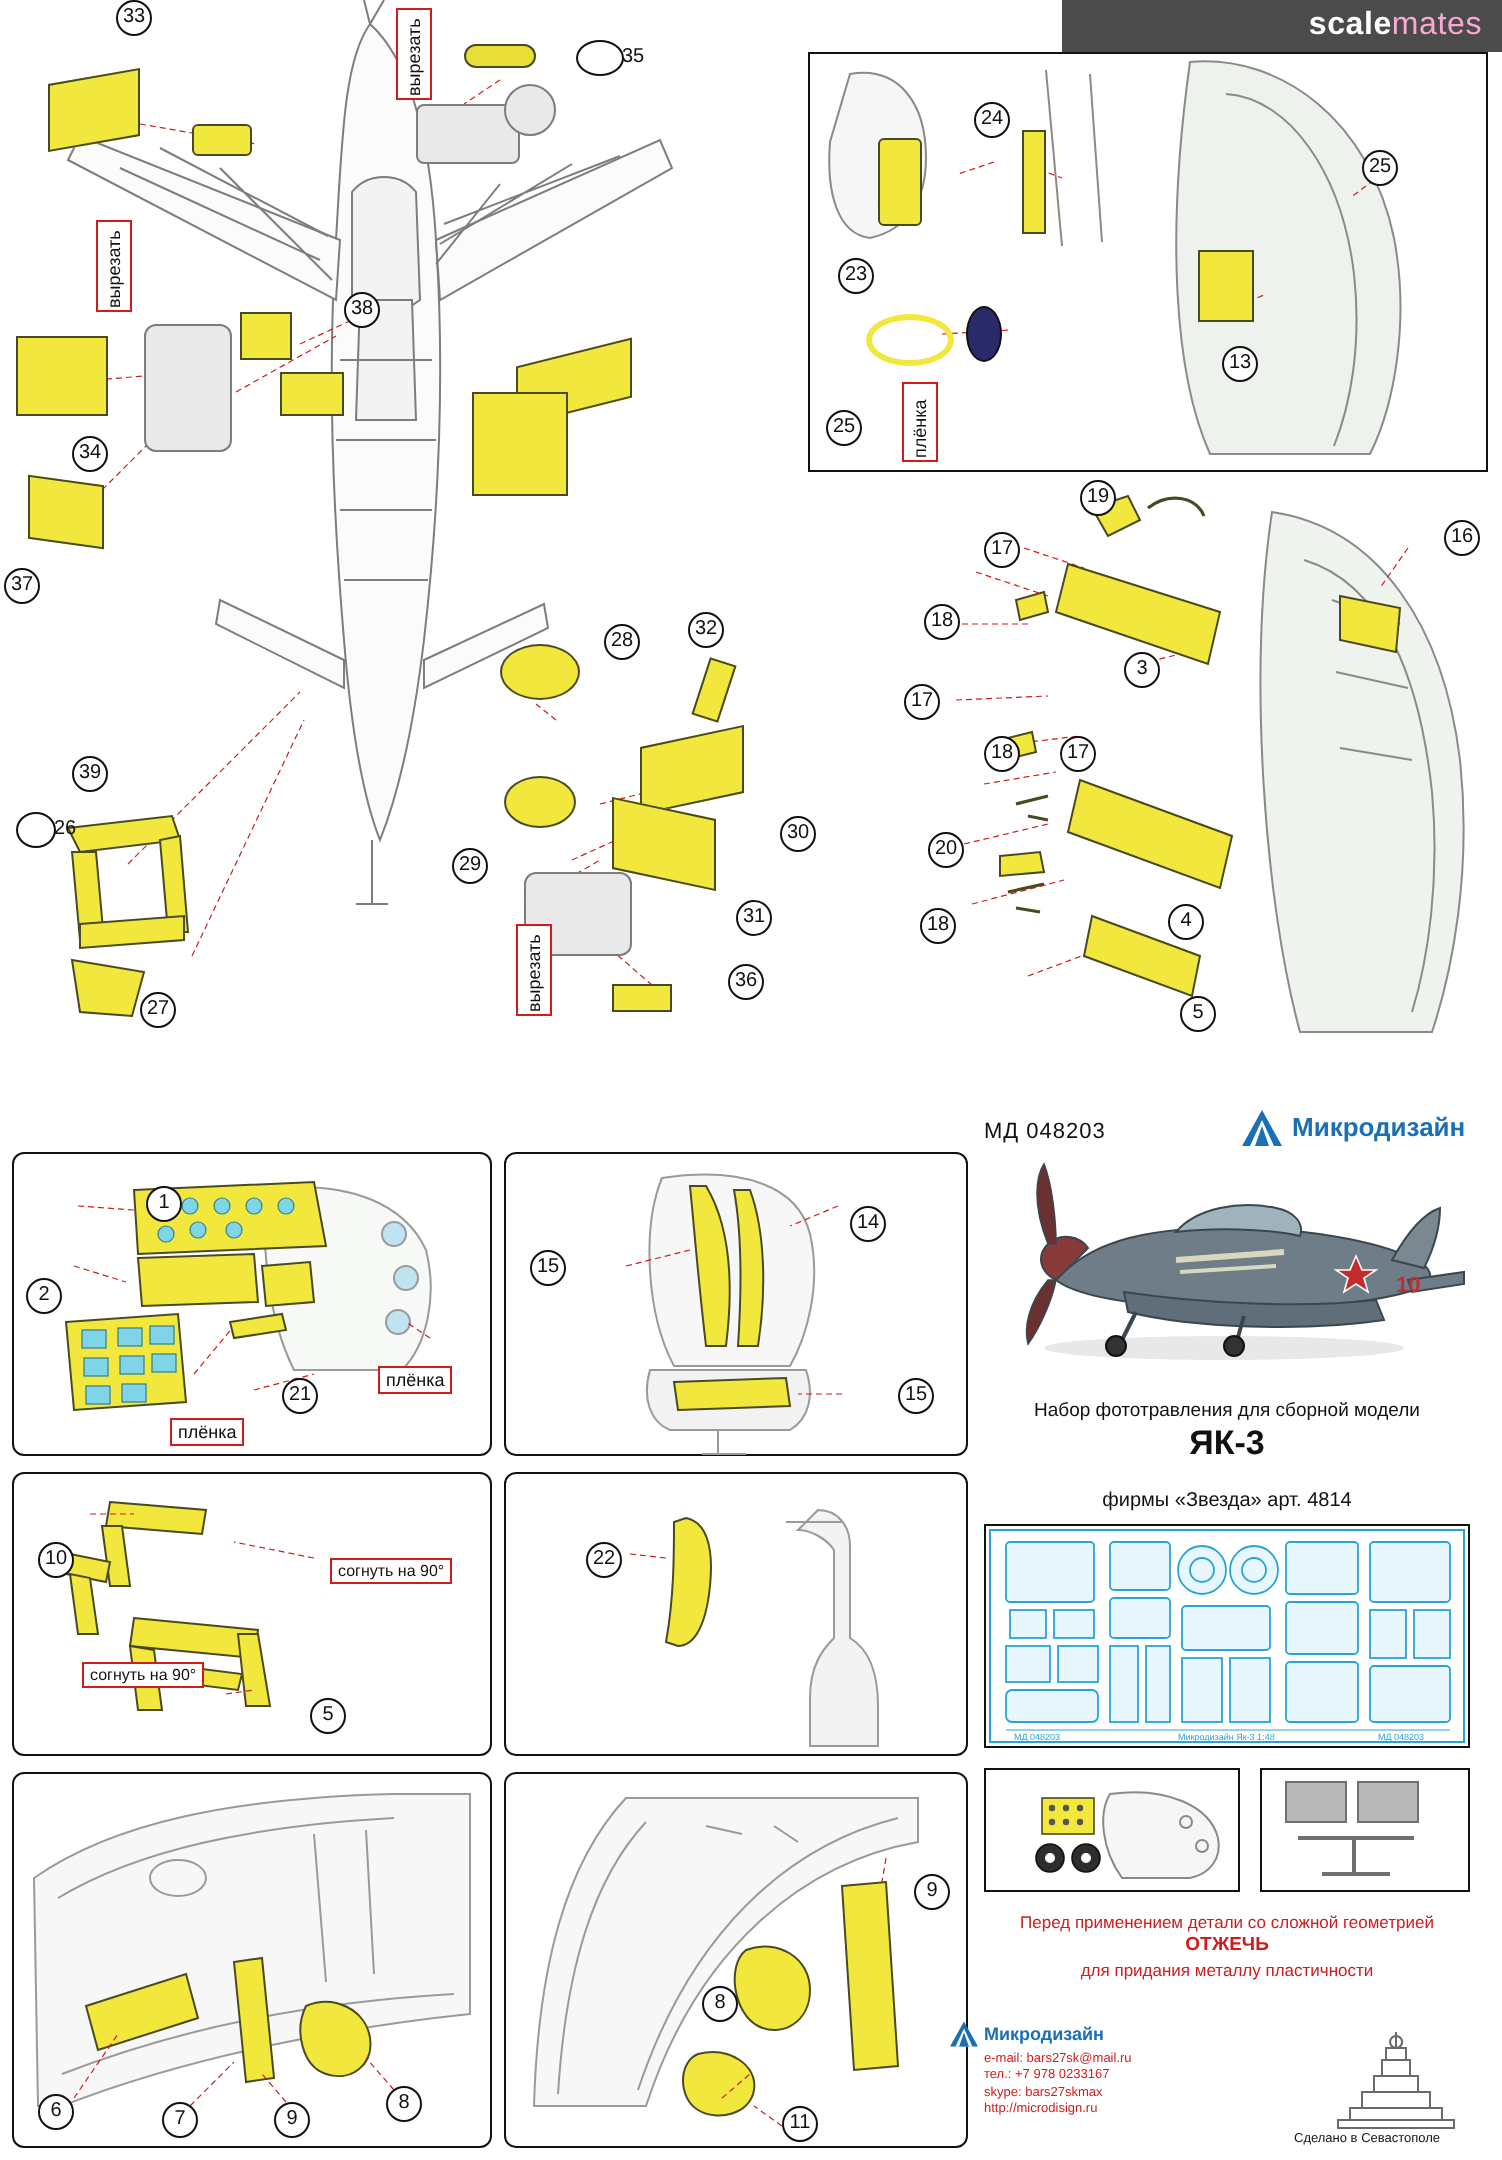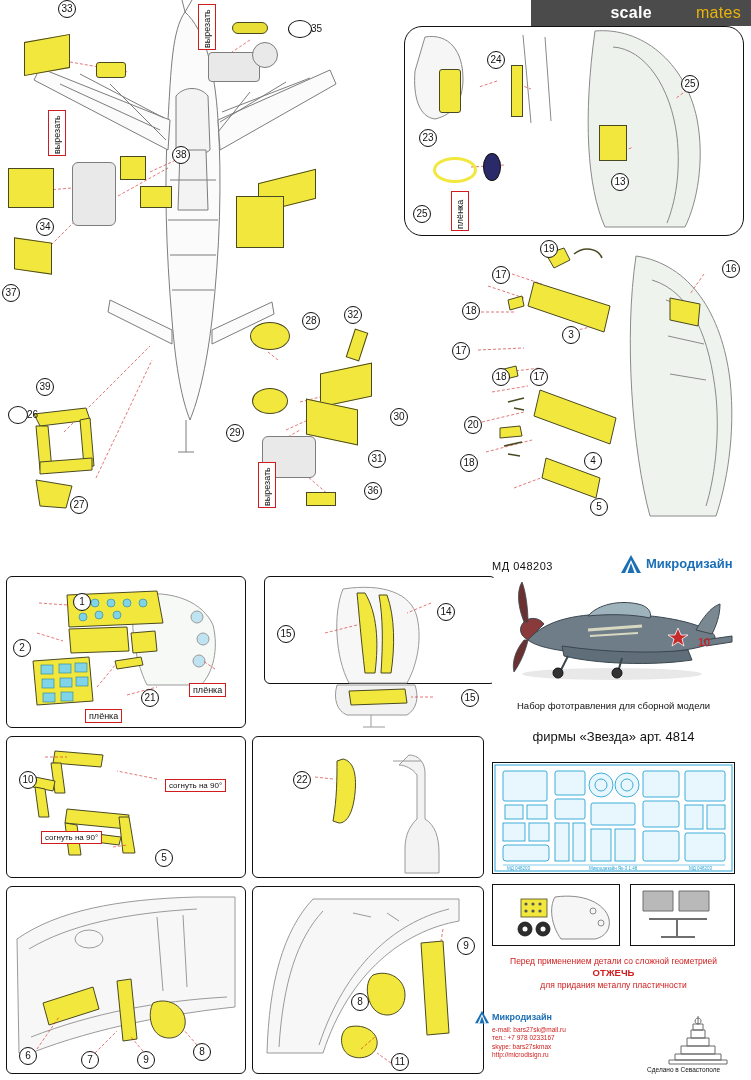--- a/index.html
+++ b/index.html
@@ -15,21 +15,21 @@
 
   
   .brandbar{
     position:absolute;right:0;top:0;width:220px;height:26px;
     background:#4b4b4b;color:#fff;
     display:flex;align-items:center;justify-content:flex-end;
     padding-right:10px;box-sizing:border-box;
     font-size:16px;font-weight:bold;letter-spacing:.3px;text-align:center;
   }
   .brandbar .sm1{color:#ffffff;}
-  .brandbar .sm2{color:#eab308;font-weight:normal;margin-left:44px;}
+  .brandbar .sm2{color:#f9a8d4;font-weight:normal;}
 
   
   .panel{position:absolute;border:1px solid #111;box-sizing:border-box;background:#fff;}
   .panel.round{border-radius:6px;}
 
   
   .cnum{
     position:absolute;width:18px;height:18px;border-radius:50%;
     border:1px solid #111;background:#fff;
     font-size:10px;line-height:16px;text-align:center;color:#111;
@@ -55,21 +55,21 @@
   
   .artcode{position:absolute;left:492px;top:560px;font-size:11px;letter-spacing:.5px;}
   .logo-md{position:absolute;left:620px;top:552px;width:120px;height:26px;}
   .logo-md .txt{position:absolute;left:26px;top:4px;font-size:13px;color:#1b6fb5;font-weight:bold;}
   .logo-tri{position:absolute;left:0;top:2px;width:22px;height:20px;}
 
   .boxphoto{position:absolute;left:492px;top:578px;width:243px;height:110px;overflow:hidden;background:#fff;}
   .cap{position:absolute;text-align:center;width:243px;left:492px;}
   .cap.l1{top:700px;font-size:9.5px;}
   .cap.l2{top:712px;font-size:17px;font-weight:bold;}
-  .cap.l3{top:729px;font-size:13px;}
+  .cap.l3{top:745px;font-size:10px;}
   .cap.l4{top:746px;font-size:9.5px;margin-top:32px;}
 
   .fretbox{position:absolute;left:492px;top:762px;width:243px;height:112px;border:1px solid #111;background:#fff;box-sizing:border-box;}
 
   .smallbox1{position:absolute;left:492px;top:884px;width:128px;height:62px;border:1px solid #111;box-sizing:border-box;}
   .smallbox2{position:absolute;left:630px;top:884px;width:105px;height:62px;border:1px solid #111;box-sizing:border-box;}
 
   .warn{position:absolute;left:492px;top:955px;width:243px;text-align:center;color:#d01c1c;font-size:8.5px;line-height:12px;}
   .warn .big{font-weight:bold;font-size:9.5px;}
 
@@ -176,21 +176,21 @@
     <div class="cnum" style="left:390px;top:408px;">30</div>
     <div class="cnum" style="left:368px;top:450px;">31</div>
     <div class="cnum" style="left:344px;top:306px;">32</div>
     <div class="cnum" style="left:364px;top:482px;">36</div>
 
     <div class="rlabel vert" style="left:198px;top:4px;height:46px;">вырезать</div>
     <div class="rlabel vert" style="left:48px;top:110px;height:46px;">вырезать</div>
     <div class="rlabel vert" style="left:258px;top:462px;height:46px;">вырезать</div>
   </div>
 
-  <div class="panel" style="left:404px;top:26px;width:340px;height:210px;border-radius:18px;">
+  <div class="panel" style="left:404px;top:26px;width:340px;height:210px;">
     <svg width="340" height="210">
       <g fill="none" stroke="#8a8a8a" stroke-width="1">
         <path d="M20 10 C44 6 58 24 58 52 C58 74 48 88 30 92 C14 90 8 70 10 44 Z" fill="#f6f6f6"></path>
         <path d="M190 4 C236 0 280 34 292 92 C300 134 292 176 280 200 L200 200 C182 160 178 90 190 4 Z" fill="#edf2ec"></path>
         <path d="M208 20 C240 22 266 60 272 110 C276 146 270 176 262 196"></path>
         <path d="M118 8 L126 96 M140 10 L146 94"></path>
       </g>
       <g stroke="#d01c1c" stroke-width="0.6" stroke-dasharray="3 2" fill="none">
         <path d="M44 80 L34 74"></path>
         <path d="M92 54 L74 60"></path>
@@ -314,21 +314,21 @@
           <rect x="54" y="115" width="12" height="9"></rect>
       </g>
     </svg>
     <div class="cnum" style="left:66px;top:16px;">1</div>
     <div class="cnum" style="left:6px;top:62px;">2</div>
     <div class="cnum" style="left:134px;top:112px;">21</div>
     <div class="rlabel" style="left:182px;top:106px;">плёнка</div>
     <div class="rlabel" style="left:78px;top:132px;">плёнка</div>
   </div>
 
-  <div class="panel round" style="left:264px;top:576px;width:232px;height:108px;">
+  <div class="panel round" style="left:252px;top:576px;width:232px;height:152px;">
     <svg width="232" height="152">
       <g fill="none" stroke="#9a9a9a" stroke-width="1">
         <path d="M78 12 C118 6 146 16 152 40 C158 66 150 92 142 106 L84 106 C70 80 68 36 78 12 Z" fill="#f7f7f7"></path>
         <path d="M72 108 C68 122 72 134 82 138 L142 138 C152 132 154 120 150 108 Z" fill="#f2f2f2"></path>
         <path d="M106 138 L106 150 M98 150 L120 150"></path>
       </g>
       <g stroke="#4a4a22" stroke-width="1" fill="#f2e73d">
         <path d="M100 16 C112 36 114 64 110 96 L100 96 C96 62 94 36 92 16 Z"></path>
         <path d="M122 18 C130 40 130 70 126 96 L116 96 C118 66 118 40 114 18 Z"></path>
         <path d="M84 114 L140 112 L142 126 L86 128 Z"></path>
@@ -477,20 +477,21 @@
       <g stroke="#3b474f" stroke-width="2" fill="none">
         <path d="M76 78 L68 94"></path>
         <path d="M130 80 L126 94"></path>
       </g>
       <circle cx="66" cy="95" r="5" fill="#333" stroke="#111"></circle>
       <circle cx="125" cy="95" r="5" fill="#333" stroke="#111"></circle>
     </svg>
   </div>
 
   <div class="cap l1">Набор фототравления для сборной модели</div>
+  <div class="cap l2">ЯК-3</div>
   <div class="cap l3">фирмы «Звезда» арт. 4814</div>
   <div class="cap l4">масштаб 1:48</div>
 
   <div class="fretbox">
     <svg width="241" height="110">
       <rect x="2" y="2" width="237" height="106" fill="#ffffff" stroke="#2aa4d6" stroke-width="1"></rect>
       <g stroke="#2aa4d6" stroke-width="0.9" fill="#e8f7fd">
         <rect x="10" y="8" width="44" height="30" rx="2"></rect>
         <rect x="12" y="42" width="18" height="14"></rect>
         <rect x="34" y="42" width="20" height="14"></rect>

